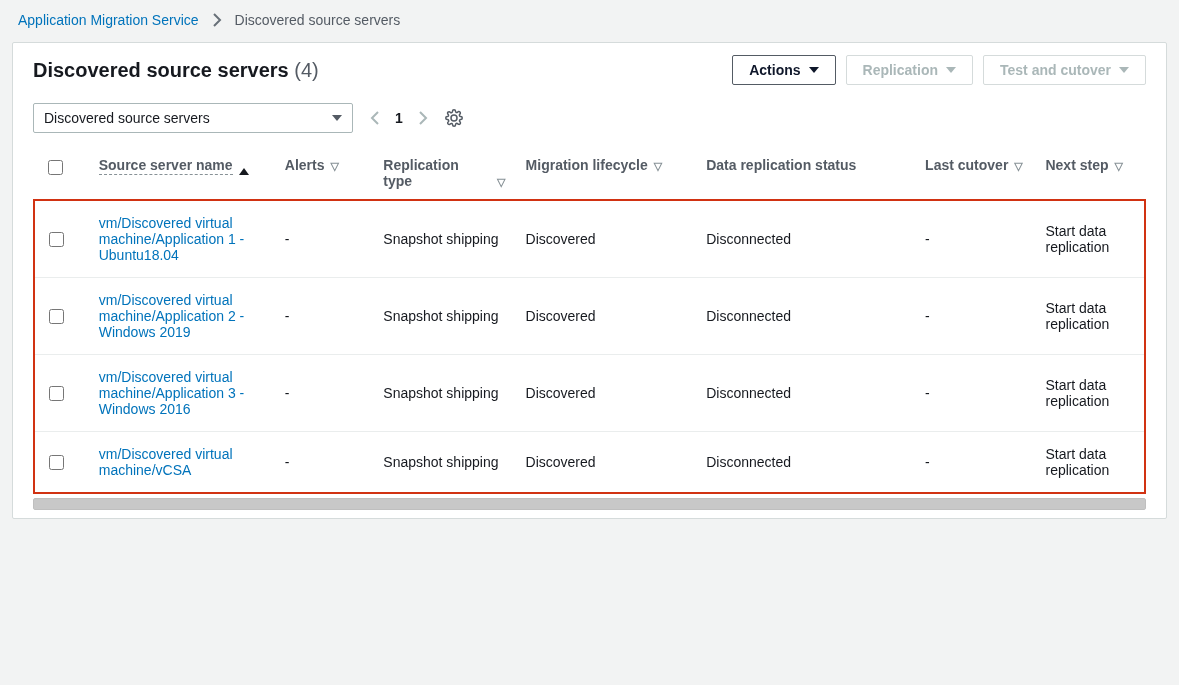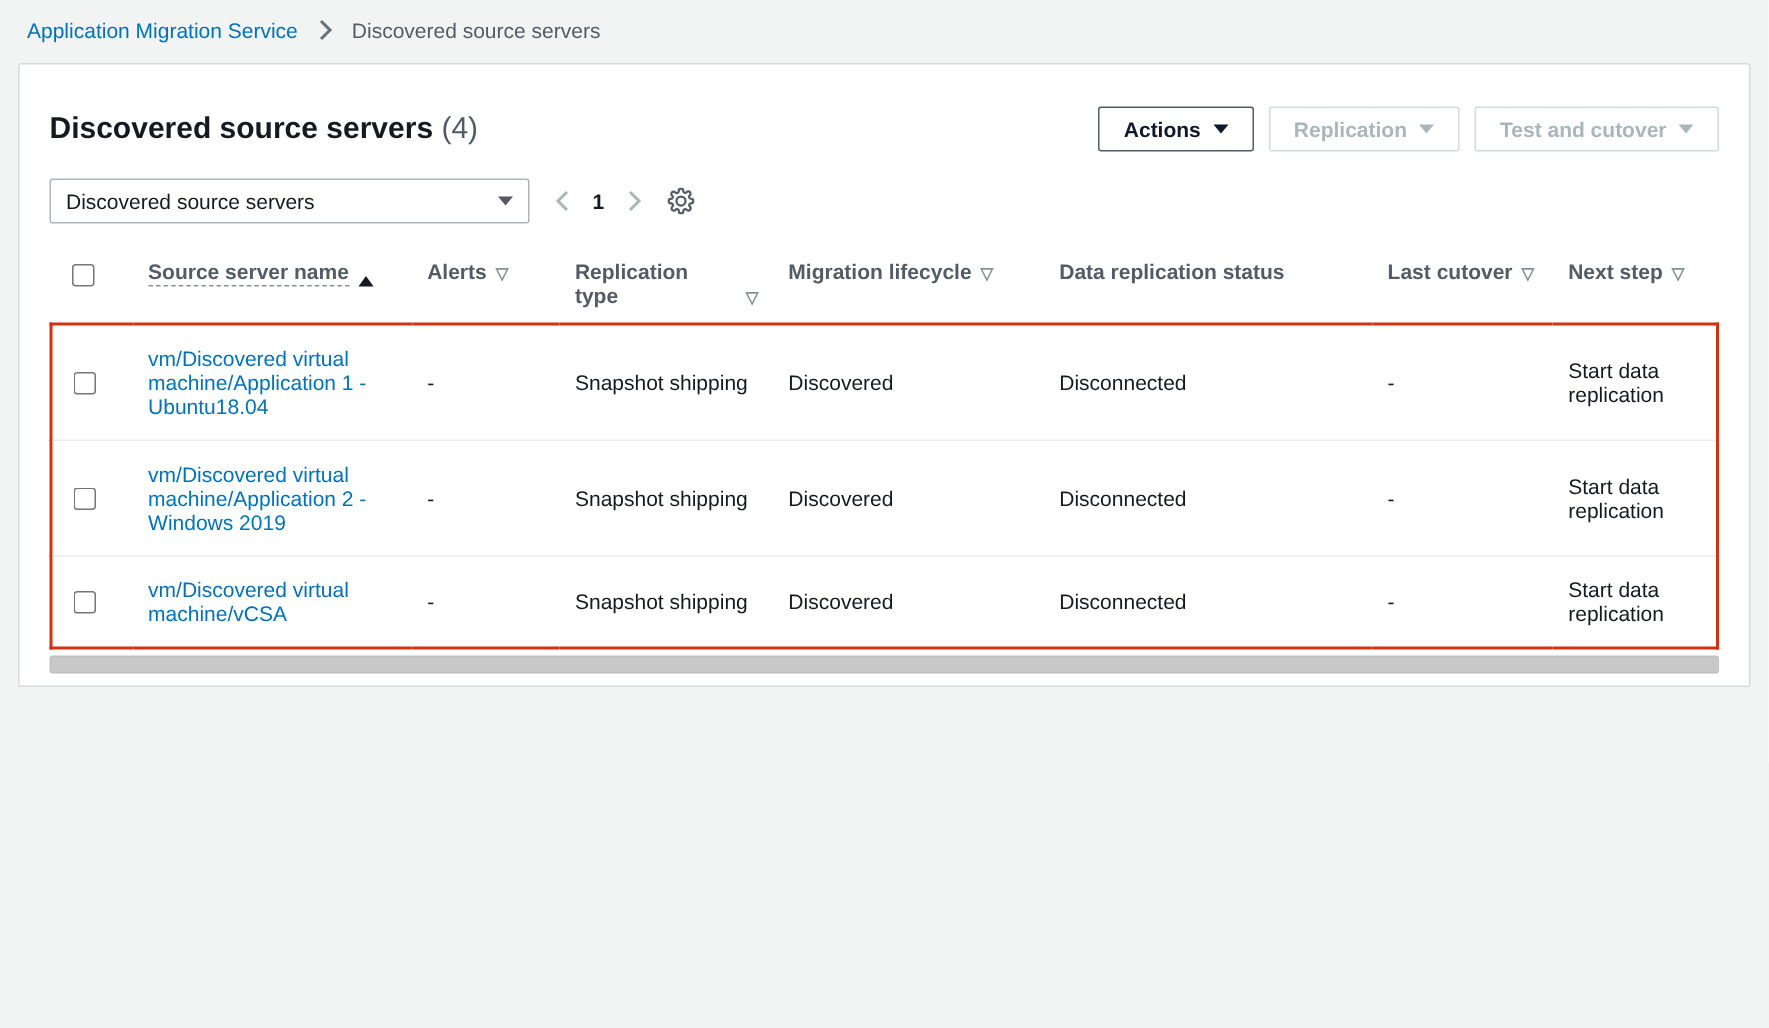--- a/index.html
+++ b/index.html
@@ -19,21 +19,21 @@
     font-size: 14px;
   }
   .breadcrumb a { color: #0073bb; text-decoration: none; cursor: pointer; }
   .breadcrumb .crumb-sep { color: #687078; }
   .breadcrumb .crumb-current { color: #545b64; }
 
   .panel {
     background: #fff;
     border: 1px solid #d5dbdb;
     border-radius: 2px;
-    padding: 28px 20px 8px 20px;
+    padding: 12px 20px 8px 20px;
   }
   .panel-header {
     display: flex;
     align-items: center;
     justify-content: space-between;
     margin-bottom: 18px;
   }
   .panel-title {
     font-size: 20px;
     font-weight: 700;
@@ -325,26 +325,36 @@
           <td><a class="row-link">vm/Discovered virtual machine/Application 2 - Windows 2019</a></td>
           <td>-</td>
           <td>Snapshot shipping</td>
           <td>Discovered</td>
           <td>Disconnected</td>
           <td>-</td>
           <td>Start data replication</td>
         </tr>
         <tr>
           <td><input type="checkbox" class="cb" style=""></td>
-          <td><a class="row-link">vm/Discovered virtual machine/vCSA</a></td>
+          <td><a class="row-link">vm/Discovered virtual machine/Application 3 - Windows 2016</a></td>
           <td>-</td>
           <td>Snapshot shipping</td>
           <td>Discovered</td>
           <td>Disconnected</td>
           <td>-</td>
           <td>Start data replication</td>
         </tr>
+        <tr>
+          <td><input type="checkbox" class="cb" style=""></td>
+          <td><a class="row-link">vm/Discovered virtual machine/vCSA</a></td>
+          <td>-</td>
+          <td>Snapshot shipping</td>
+          <td>Discovered</td>
+          <td>Disconnected</td>
+          <td>-</td>
+          <td>Start data replication</td>
+        </tr>
       </tbody>
     </table>
 
     <div class="scroll-strip"></div>
   </div>
 </div>
 
 </body></html>

